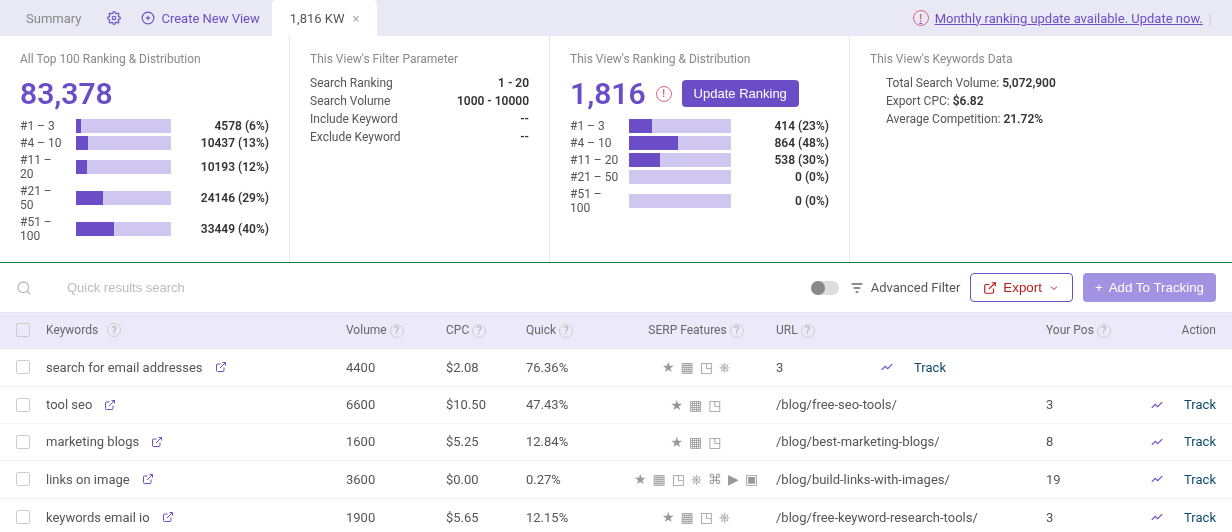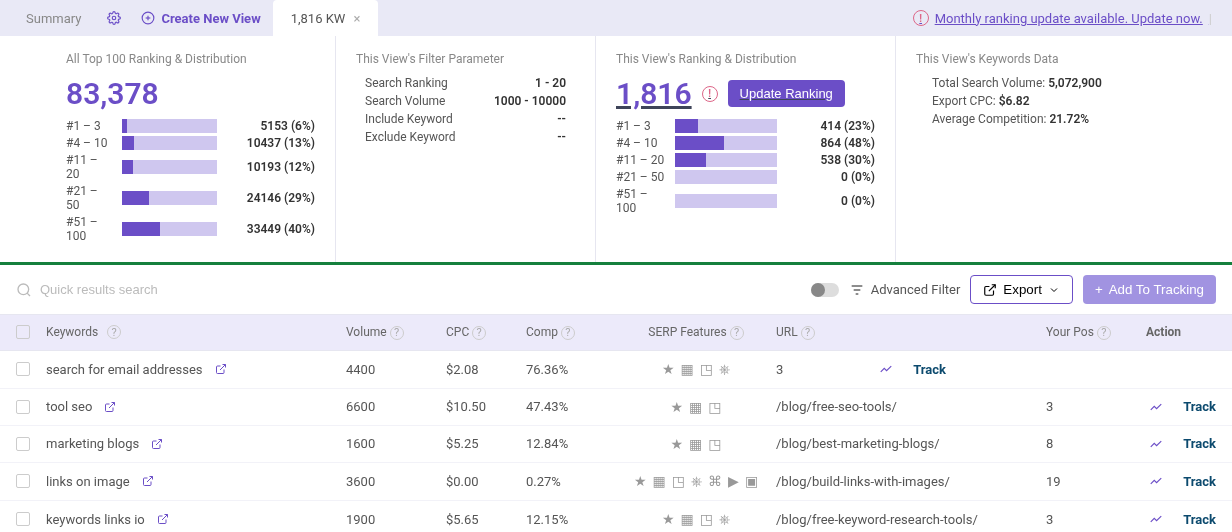--- a/index.html
+++ b/index.html
@@ -1,57 +1,57 @@
 <!DOCTYPE html>
 <html><head>
 <meta charset="utf-8">
 <style>
 * { margin: 0; padding: 0; box-sizing: border-box; }
 body { font-family: -apple-system, BlinkMacSystemFont, "Segoe UI", Roboto, sans-serif; font-size: 13px; color: #3e4459; background: #f3f3fb; width: 1232px; }
 .tabs-bar { display: flex; align-items: center; background: #e9e9f6; height: 36px; padding: 0 8px; position: relative; }
 .tab { padding: 15px 18px; height: 36px; display: flex; align-items: center; color: #888; cursor: pointer; gap: 8px; }
 .tab.active { background: #fff; color: #555; border-radius: 4px 4px 0 0; text-align: right; }
-.create-view { color: #6b4ec7; display: flex; align-items: center; gap: 6px; cursor: pointer; padding: 0 12px; font-weight: bold; }
+.create-view { color: #6b4ec7; display: flex; align-items: center; gap: 6px; cursor: pointer; padding: 0 12px; }
 .gear { color: #6b4ec7; padding: 0 8px; cursor: pointer; }
 .update-notice { margin-left: auto; color: #6b4ec7; display: flex; align-items: center; gap: 6px; text-decoration: underline; cursor: pointer; padding-right: 12px; }
-.panels { display: flex; background: #fff; border-bottom: 3px solid #15803d; padding-left: 46px; }
+.panels { display: flex; background: #fff; border-bottom: 1px solid #15803d; }
 .panel { padding: 16px 20px; border-right: 1px solid #e6e6f0; }
 .panel:last-child { border-right: none; }
 .panel-title { color: #888; font-size: 12px; margin-bottom: 10px; }
 .big-number { font-size: 30px; font-weight: 600; color: #6b4ec7; margin-bottom: 8px; }
-.big-number-row { display: flex; align-items: center; gap: 10px; margin-bottom: 8px; text-decoration: underline; }
+.big-number-row { display: flex; align-items: center; gap: 10px; margin-bottom: 8px; }
 .update-btn { background: #6b4ec7; color: #fff; border: none; border-radius: 4px; padding: 6px 12px; font-size: 13px; cursor: pointer; }
 .dist-row { display: flex; align-items: center; gap: 8px; font-size: 12px; margin: 3px 0; }
 .dist-label { width: 60px; color: #555; }
 .dist-bar { width: 120px; height: 14px; background: #cfc7ef; position: relative; }
 .dist-bar-fill { position: absolute; left: 0; top: 0; bottom: 0; background: #6b4ec7; }
 .dist-value { min-width: 90px; text-align: right; color: #333; font-weight: 600; }
-.param-row { display: flex; justify-content: space-between; font-size: 12px; color: #555; margin: 4px 9px; gap: 40px; }
+.param-row { display: flex; justify-content: space-between; font-size: 12px; color: #555; margin: 4px 0; gap: 40px; }
 .param-row span:last-child { font-weight: 600; color: #333; }
 .kw-data-row { font-size: 12px; color: #555; margin: 4px 16px; }
 .kw-data-row b { color: #333; font-weight: 600; }
 .toolbar { display: flex; align-items: center; background: #fff; padding: 10px 16px; gap: 10px; }
 .search-wrap { display: flex; align-items: center; gap: 8px; flex: 1; color: #aaa; }
-.search-input { border: none; outline: none; font-size: 13px; width: 200px; color: #3b82f6; }
+.search-input { border: none; outline: none; font-size: 13px; width: 200px; color: #3b82f6; margin-left: 27px; }
 .search-input::placeholder { color: #bbb; }
 .toggle { width: 28px; height: 14px; background: #ddd; border-radius: 7px; position: relative; cursor: pointer; }
 .toggle::after { content: ""; position: absolute; width: 14px; height: 14px; background: #888; border-radius: 50%; left: 0; top: 0; }
 .adv-filter { display: flex; align-items: center; gap: 6px; color: #555; cursor: pointer; }
-.export-btn { border: 1.5px solid #6b4ec7; color: #000000; background: #fff; border-radius: 4px; padding: 6px 12px; display: flex; align-items: center; gap: 6px; cursor: pointer; }
+.export-btn { border: 1.5px solid #6b4ec7; color: #b91c1c; background: #fff; border-radius: 4px; padding: 6px 12px; display: flex; align-items: center; gap: 6px; cursor: pointer; }
 .track-btn { background: #a193e1; color: #fff; border: none; border-radius: 4px; padding: 7px 12px; display: flex; align-items: center; gap: 6px; cursor: pointer; }
 .table-header { display: flex; align-items: center; background: #eceafa; padding: 10px 16px; font-size: 12px; color: #666; border-top: 1px solid #e6e6f0; border-bottom: 1px solid #e6e6f0; }
 .col-chk { width: 30px; }
 .col-kw { flex: 0 0 300px; display: flex; align-items: center; gap: 6px; }
 .col-vol { flex: 0 0 100px; }
 .col-cpc { flex: 0 0 80px; }
 .col-comp { flex: 0 0 90px; }
 .col-serp { flex: 0 0 160px; text-align: center; }
 .col-url { flex: 1; }
 .col-pos { flex: 0 0 100px; }
-.col-act { flex: 0 0 70px; text-align: left; font-weight: bold; }
+.col-act { flex: 0 0 70px; text-align: right; }
 .help-icon { font-size: 11px; color: #aaa; border: 1px solid #ccc; border-radius: 50%; width: 14px; height: 14px; display: inline-flex; align-items: center; justify-content: center; margin-left: 3px; }
 .table-row { display: flex; align-items: center; background: #fff; padding: 10px 16px; font-size: 13px; color: #555; border-bottom: 1px solid #f2f2f8; }
 .kw-link { color: #555; }
 .ext-icon { color: #6b4ec7; margin-left: 6px; cursor: pointer; }
 .serp-icons { color: #999; display: flex; gap: 6px; font-size: 14px; justify-content: center; }
 .track-link { color: #0c4a6e; cursor: pointer; display: flex; align-items: center; gap: 20px; justify-content: flex-end; }
 .chk { width: 14px; height: 14px; border: 1.5px solid #ccc; border-radius: 2px; cursor: pointer; }
 svg { display: block; }
 .warn-circle { width: 16px; height: 16px; border: 1.5px solid #d68; border-radius: 50%; color: #d68; display: inline-flex; align-items: center; justify-content: center; font-size: 10px; font-weight: bold; }
 </style>
@@ -88,21 +88,21 @@
 <div class="panels">
   <div class="panel" style="width:290px;">
     <div class="panel-title">All Top 100 Ranking &amp; Distribution</div>
     <div class="big-number">83,378</div>
     <div id="dist1">
         <div class="dist-row">
     <span class="dist-label">#1 – 3</span>
     <span class="dist-bar">
             <span class="dist-bar-fill" style="width:6%"></span>
           </span>
-    <span class="dist-value">5153 (6%)</span>
+    <span class="dist-value">4578 (6%)</span>
   </div>
         <div class="dist-row">
     <span class="dist-label">#4 – 10</span>
     <span class="dist-bar">
             <span class="dist-bar-fill" style="width:13%"></span>
           </span>
     <span class="dist-value">10437 (13%)</span>
   </div>
         <div class="dist-row">
     <span class="dist-label">#11 – 20</span>
@@ -240,21 +240,21 @@
 <div class="table-header">
   <div class="col-chk">
       <div class="chk"></div>
     </div>
   <div class="col-kw">
       <span>Keywords</span>
       <span class="help-icon">?</span>
     </div>
   <div class="col-vol"><span>Volume</span><span class="help-icon">?</span></div>
   <div class="col-cpc"><span>CPC</span><span class="help-icon">?</span></div>
-  <div class="col-comp"><span>Comp</span><span class="help-icon">?</span></div>
+  <div class="col-comp"><span>Quick</span><span class="help-icon">?</span></div>
   <div class="col-serp"><span>SERP Features</span><span class="help-icon">?</span></div>
   <div class="col-url"><span>URL</span><span class="help-icon">?</span></div>
   <div class="col-pos"><span>Your Pos</span><span class="help-icon">?</span></div>
   <div class="col-act"><span>Action</span></div>
 </div>
 
 <div id="table-body">
     <div class="table-row">
     <div class="col-chk">
         <div class="chk"></div>
@@ -397,21 +397,21 @@
           </svg>
           <span>Track</span>
         </span>
       </div>
   </div>
     <div class="table-row">
     <div class="col-chk">
         <div class="chk"></div>
       </div>
     <div class="col-kw">
-        <span class="kw-link">keywords links io</span>
+        <span class="kw-link">keywords email io</span>
         <span class="ext-icon">
           <svg width="12" height="12" viewBox="0 0 24 24" fill="none" stroke="#6b4ec7" stroke-width="2">
             <path d="M18 13v6a2 2 0 0 1-2 2H5a2 2 0 0 1-2-2V8a2 2 0 0 1 2-2h6"></path>
             <polyline points="15 3 21 3 21 9"></polyline>
             <line x1="10" y1="14" x2="21" y2="3"></line>
           </svg>
         </span>
       </div>
     <div class="col-vol">1900</div>
     <div class="col-cpc">$5.65</div>

